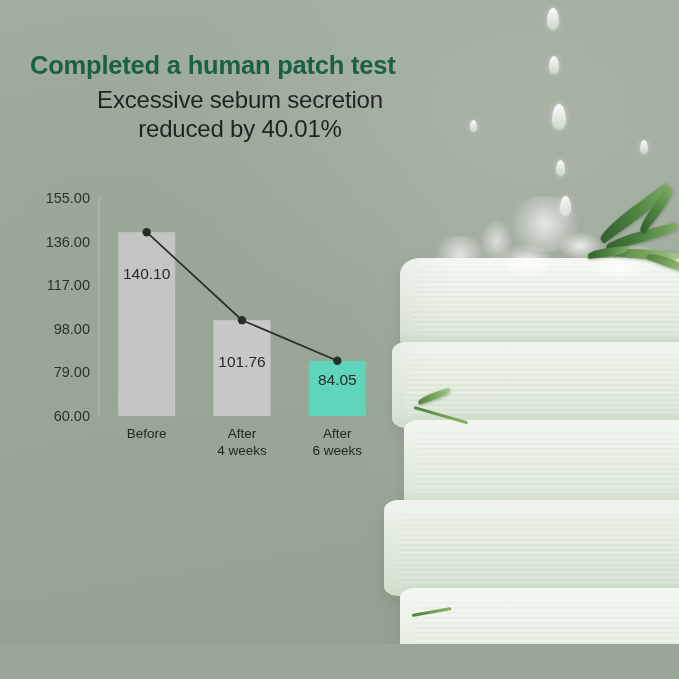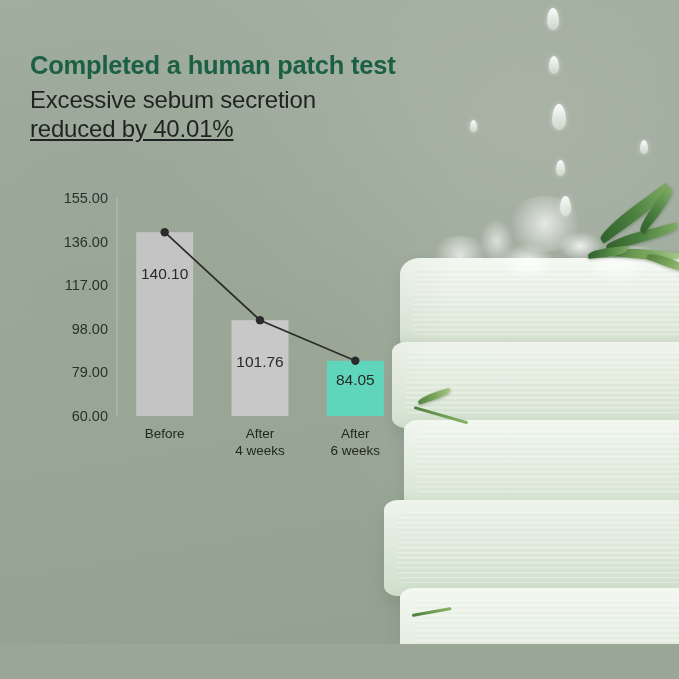--- a/index.html
+++ b/index.html
@@ -147,27 +147,28 @@
     letter-spacing: -0.2px;
   }
   .headline h1 .l2 { display: block; }
   .headline h2 {
     margin: 4px 0 0 0;
     font-size: 24px;
     line-height: 1.22;
     font-weight: normal;
     color: #1f2420;
     letter-spacing: -0.2px;
-  }
-  .headline h2 .l2 { display: block; text-decoration: underline; }
+    text-align: center;
+  }
+  .headline h2 .l2 { display: block; }
 
   
   .chart {
     position: absolute;
-    left: 18px;
+    left: 0;
     top: 0;
     width: 400px;
     height: 480px;
   }
   .chart svg { display: block; }
   .ytick {
     font-size: 14.5px;
     fill: #2b312c;
     text-anchor: end;
     font-family: "Liberation Sans", sans-serif;

